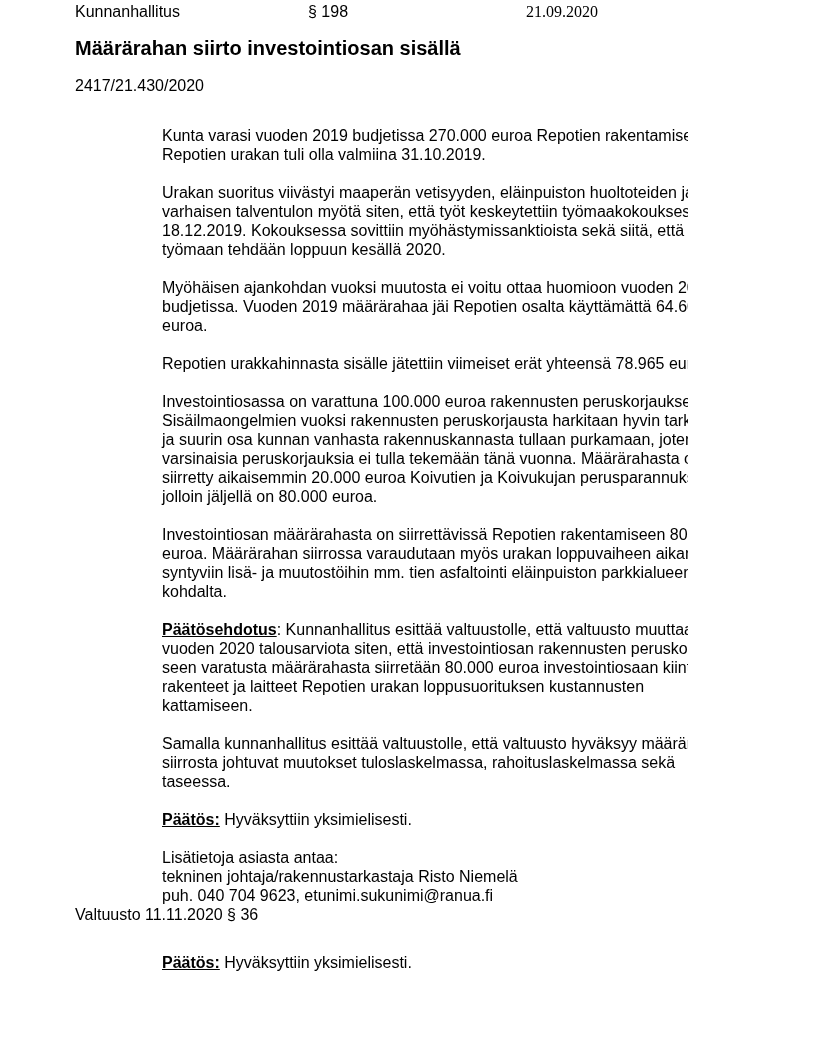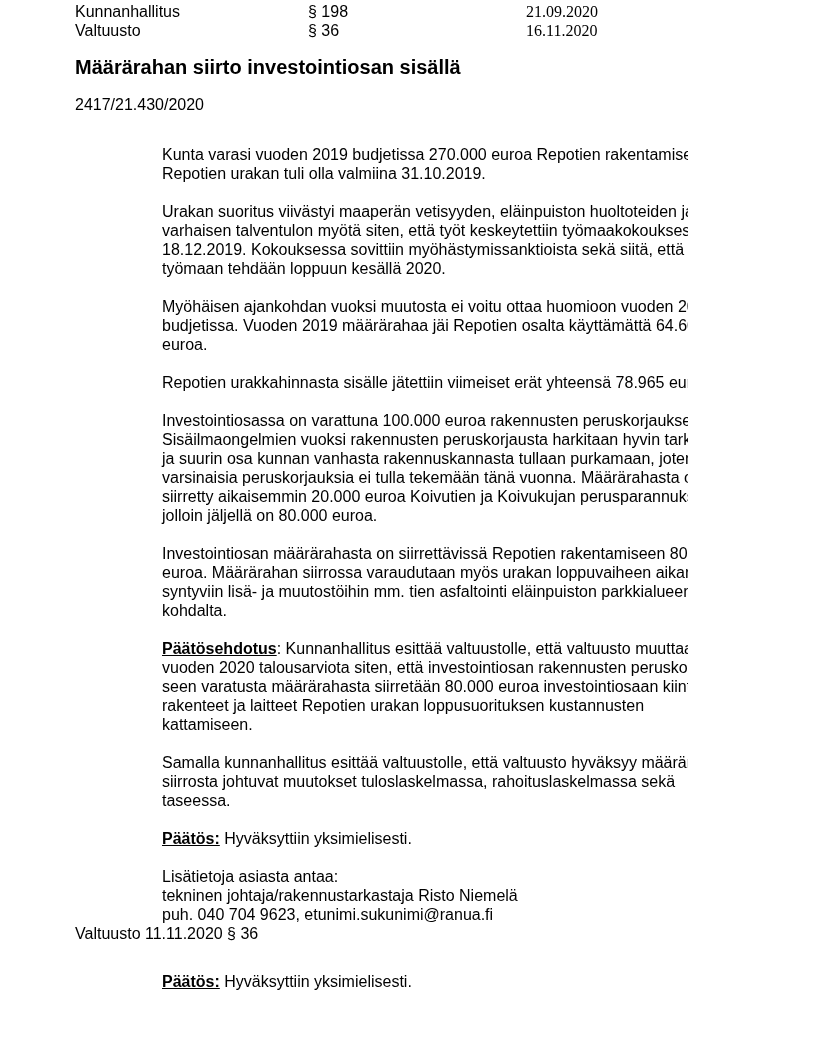--- a/index.html
+++ b/index.html
@@ -45,25 +45,20 @@
 <body>
 
 <div class="page">
 
   <div class="hdr">
     <div class="hdr-row">
       <span class="hdr-col-org">Kunnanhallitus</span>
       <span class="hdr-col-section">§ 198</span>
       <span class="hdr-col-date">21.09.2020</span>
     </div>
-    <div class="hdr-row">
-      <span class="hdr-col-org">Valtuusto</span>
-      <span class="hdr-col-section">§ 36</span>
-      <span class="hdr-col-date">16.11.2020</span>
-    </div>
   </div>
 
   <h1 class="title">Määrärahan siirto investointiosan sisällä</h1>
 
   <div class="case-number">2417/21.430/2020</div>
 
 
   <div class="body-block">
     <p class="para first">Kunta varasi vuoden 2019 budjetissa 270.000 euroa Repotien rakentamiseen.
 Repotien urakan tuli olla valmiina 31.10.2019.</p>

